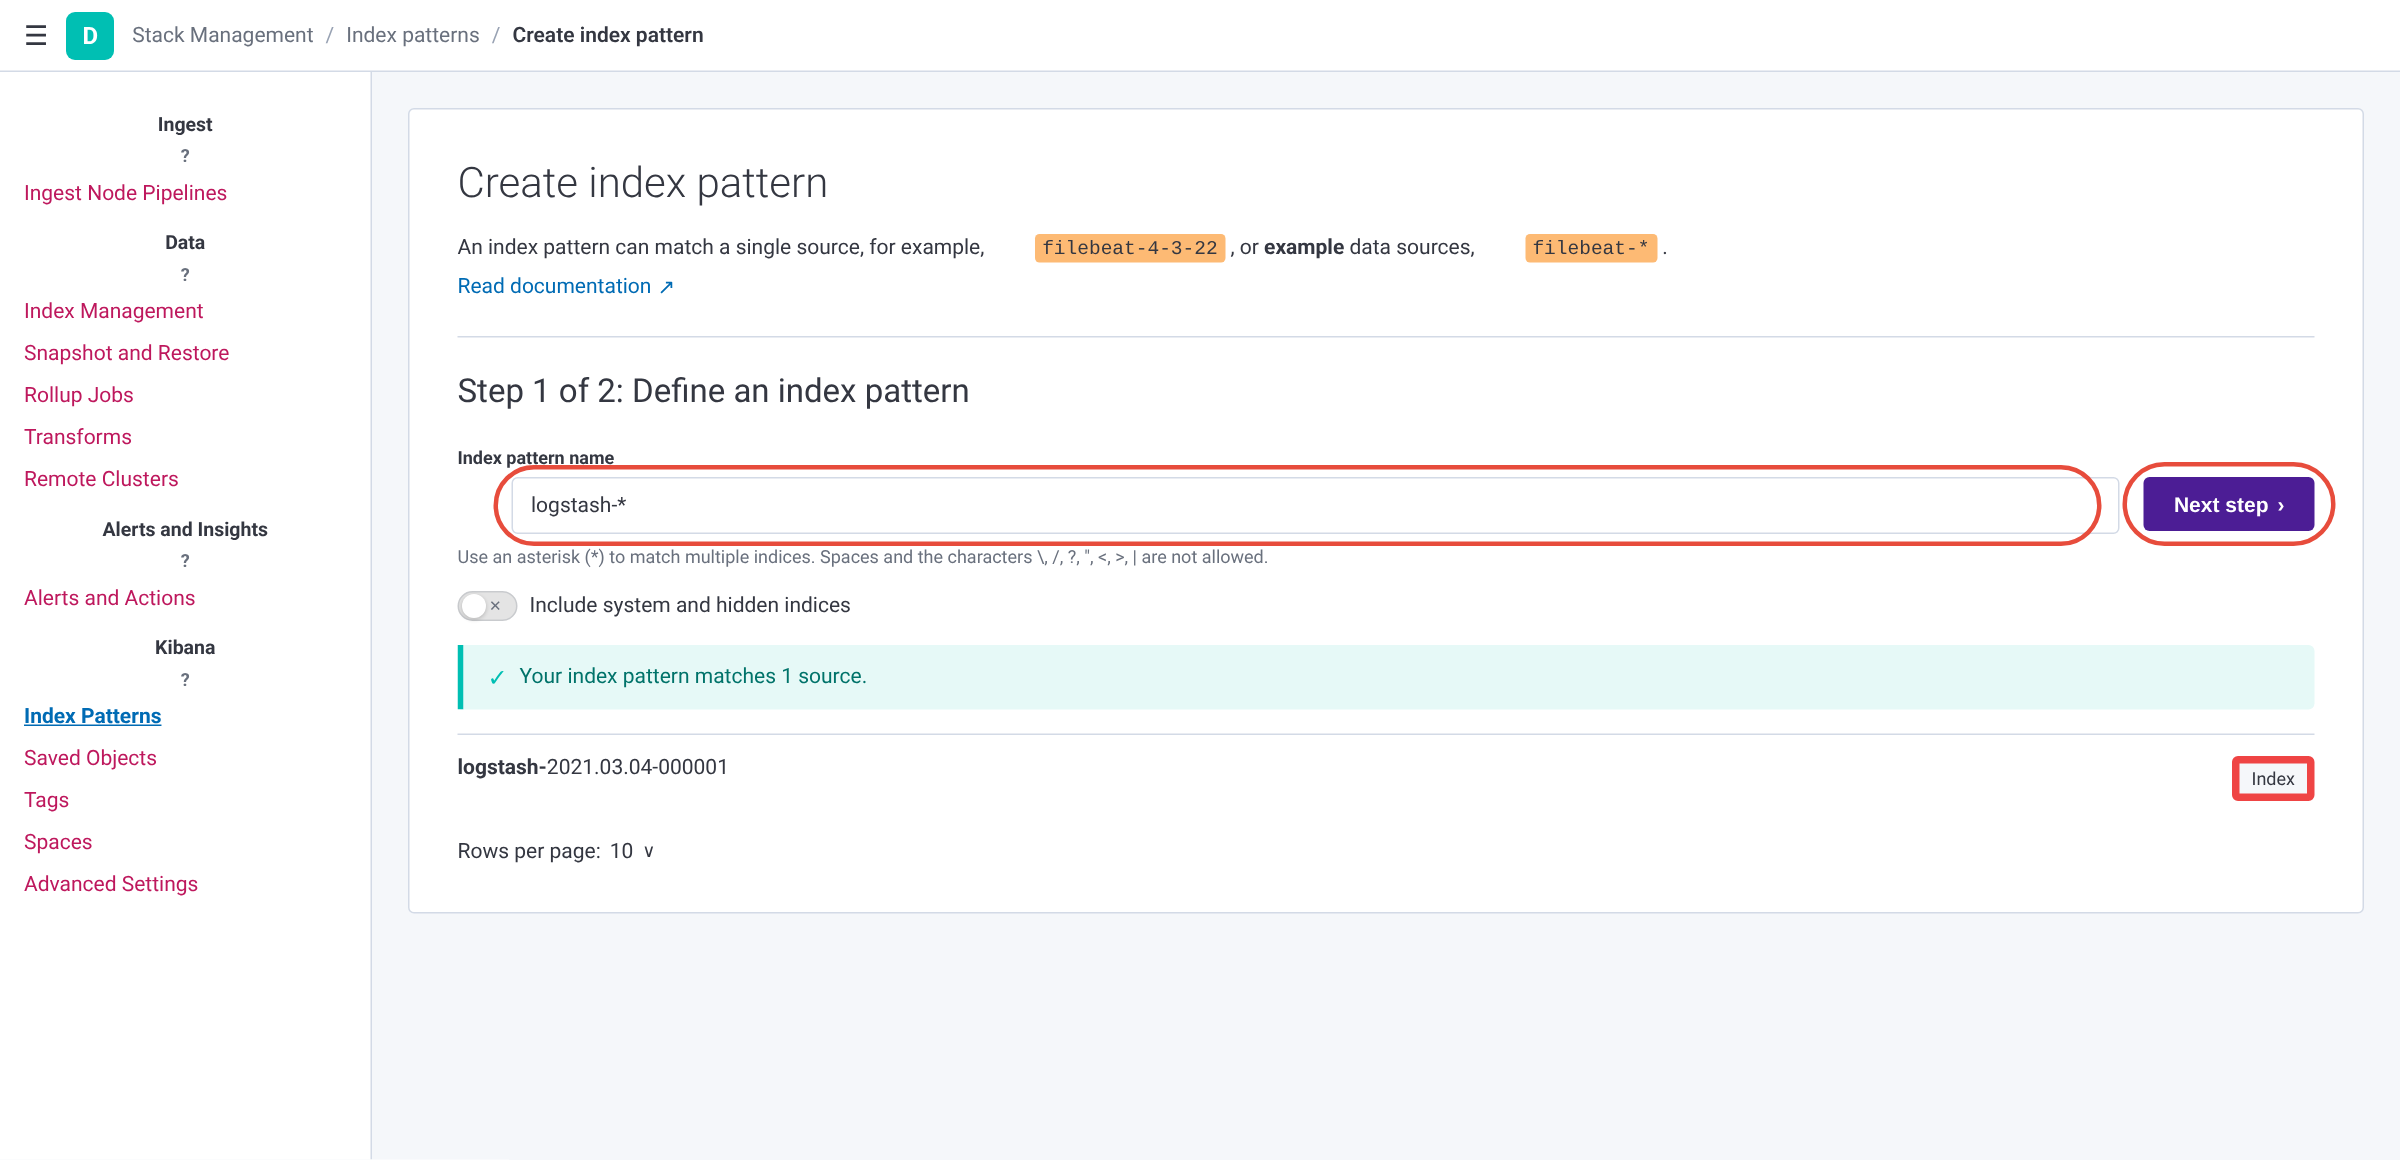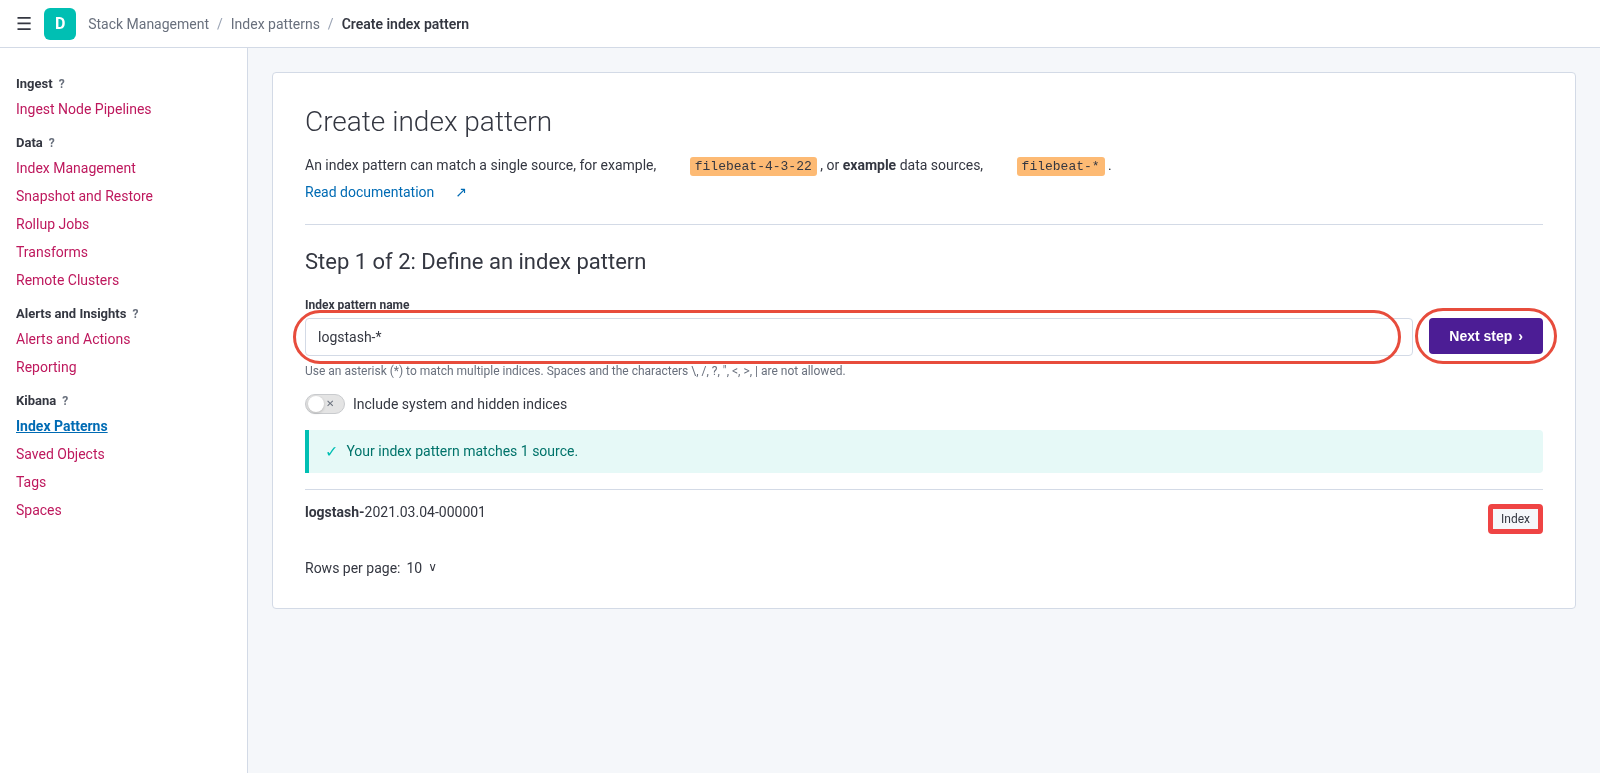--- a/index.html
+++ b/index.html
@@ -60,20 +60,21 @@
       overflow-y: auto;
     }
     .sidebar-section-title {
       font-size: 13px;
       font-weight: 700;
       color: #343741;
       padding: 12px 16px 4px 16px;
       display: flex;
       align-items: center;
       gap: 6px;
+      flex-direction: column;
     }
     .sidebar-section-title .help-icon {
       font-size: 12px;
       color: #69707d;
       cursor: pointer;
     }
     .sidebar-item {
       padding: 6px 16px;
       font-size: 14px;
       color: #be185d;
@@ -119,21 +120,21 @@
       font-size: 13px;
       margin-left: 30px;
     }
     .description strong { font-weight: 700; }
     .doc-link {
       color: #006bb4;
       text-decoration: none;
       font-size: 14px;
       display: inline-flex;
       align-items: center;
-      gap: 21px;
+      gap: 4px;
     }
     .divider {
       border: none;
       border-top: 1px solid #d3dae6;
       margin: 24px 0;
     }
     .step-title {
       font-size: 22px;
       font-weight: 400;
       color: #343741;
@@ -148,20 +149,21 @@
     }
     .input-row {
       display: flex;
       align-items: flex-start;
       gap: 16px;
       margin-bottom: 8px;
     }
     .index-pattern-input-wrapper {
       position: relative;
       flex: 1;
+      margin-left: 36px;
     }
     .index-pattern-input {
       width: 100%;
       padding: 10px 12px;
       border: 1px solid #d3dae6;
       border-radius: 4px;
       font-size: 14px;
       color: #343741;
       outline: none;
       font-family: inherit;
@@ -318,32 +320,32 @@
       <a class="sidebar-item">Transforms</a>
       <a class="sidebar-item">Remote Clusters</a>
     </div>
 
     <div>
       <div class="sidebar-section-title">
         <span>Alerts and Insights</span>
         <span class="help-icon">?</span>
       </div>
       <a class="sidebar-item">Alerts and Actions</a>
-      <a class="sidebar-item">Reporting</a>
     </div>
 
     <div>
       <div class="sidebar-section-title">
         <span>Kibana</span>
         <span class="help-icon">?</span>
       </div>
       <a class="sidebar-item active">Index Patterns</a>
       <a class="sidebar-item">Saved Objects</a>
       <a class="sidebar-item">Tags</a>
       <a class="sidebar-item">Spaces</a>
+      <a class="sidebar-item">Advanced Settings</a>
     </div>
   </nav>
 
   <main class="main">
     <div class="content-panel">
 
       <h1 class="page-title">Create index pattern</h1>
 
       <p class="description">
         <span>An index pattern can match a single source, for example,</span>

